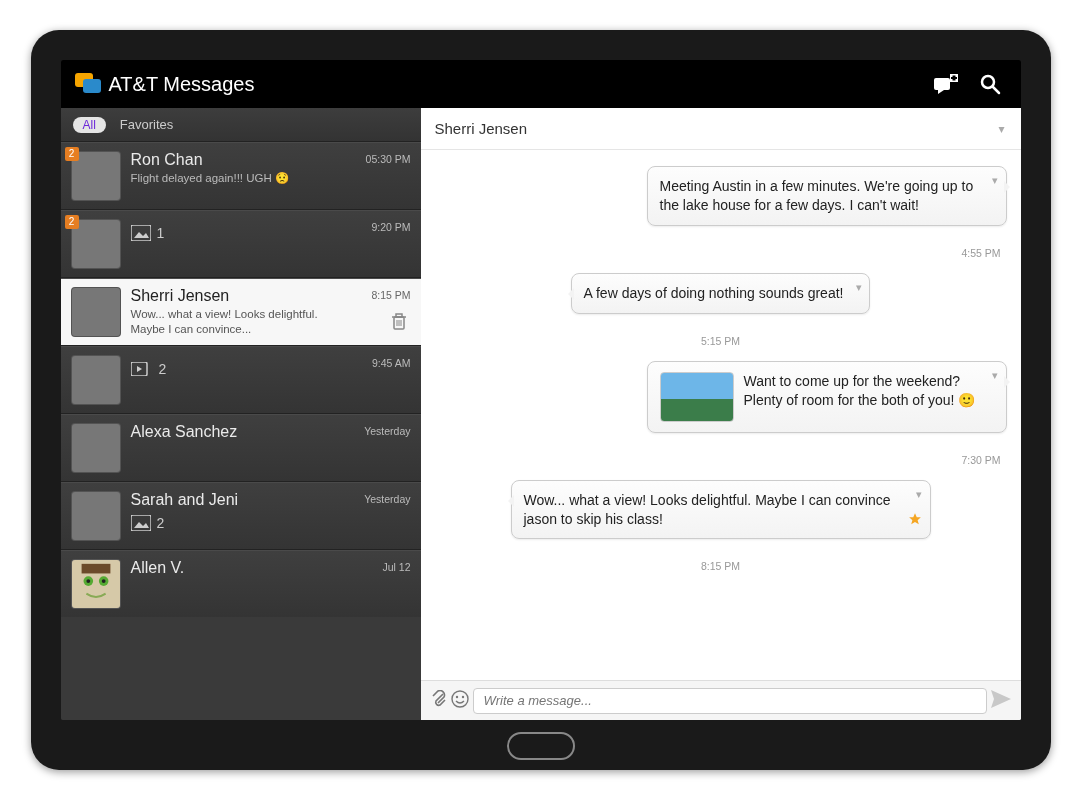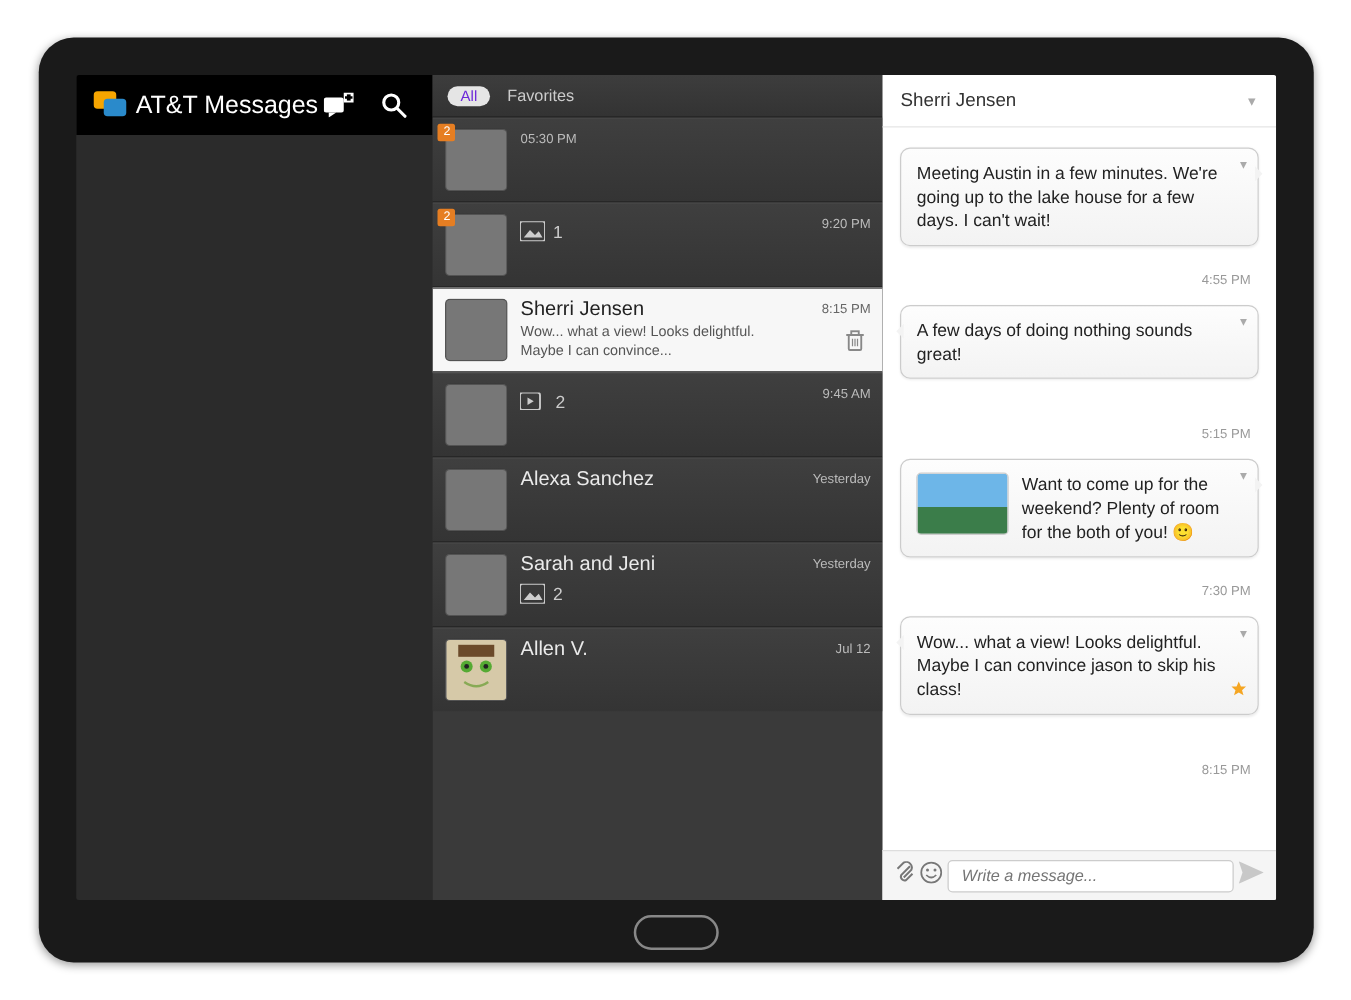--- a/index.html
+++ b/index.html
@@ -21,20 +21,21 @@
     position: relative;
     box-shadow: 0 2px 8px rgba(0,0,0,0.4);
   }
   .screen {
     width: 100%;
     height: 100%;
     background: #2b2b2b;
     border-radius: 2px;
     overflow: hidden;
     display: flex;
+    flex-direction: column;
   }
   .home-btn {
     position: absolute;
     bottom: 10px;
     left: 50%;
     transform: translateX(-50%);
     width: 68px;
     height: 28px;
     border: 2px solid #888;
     border-radius: 14px;
@@ -110,21 +111,21 @@
   .main { flex:1; background:#fff; display:flex; flex-direction:column; }
   .chathead {
     height: 42px; display:flex; align-items:center; padding:0 14px;
     font-size:15px; color:#333; border-bottom:1px solid #e5e5e5;
     position:relative;
   }
   .chathead .chev { position:absolute; right:16px; color:#aaa; font-size:12px;}
   .messages { flex:1; overflow-y:auto; padding: 16px 14px 6px 14px; display:flex; flex-direction:column; gap:4px; }
   .msgrow { display:flex; flex-direction:column; }
   .msgrow.right { align-items:flex-end; }
-  .msgrow.left { align-items:flex-end;gap:17px; }
+  .msgrow.left { align-items:center; }
   .bubble {
     max-width: 360px;
     background: linear-gradient(#fdfdfd,#f3f3f3);
     border:1px solid #ccc;
     border-radius:8px;
     padding:10px 12px;
     font-size:14px; color:#222; line-height:1.35;
     position:relative;
     box-shadow: 0 1px 2px rgba(0,0,0,.08);
     display:flex; gap:10px; align-items:flex-start;
@@ -206,20 +207,24 @@
       <div class="sidebar">
         <div class="filterbar">
           <span class="pill">All</span>
           <span>Favorites</span>
         </div>
         <div class="convlist">
 
           <div class="conv">
             <div class="badge">2</div>
             <div class="avatar av1"></div>
+            <div class="meta">
+              <div class="name">Ron Chan</div>
+              <div class="preview">Flight delayed again!!! UGH 😟</div>
+            </div>
             <div class="time">05:30 PM</div>
           </div>
 
           <div class="conv">
             <div class="badge">2</div>
             <div class="avatar av2"></div>
             <div class="meta">
               <div class="attach-ind">
                 <svg width="20" height="16" viewBox="0 0 20 16">
                     <rect x="0" y="0" width="20" height="16" rx="2" fill="none" stroke="#ccc" stroke-width="1.5"></rect>

